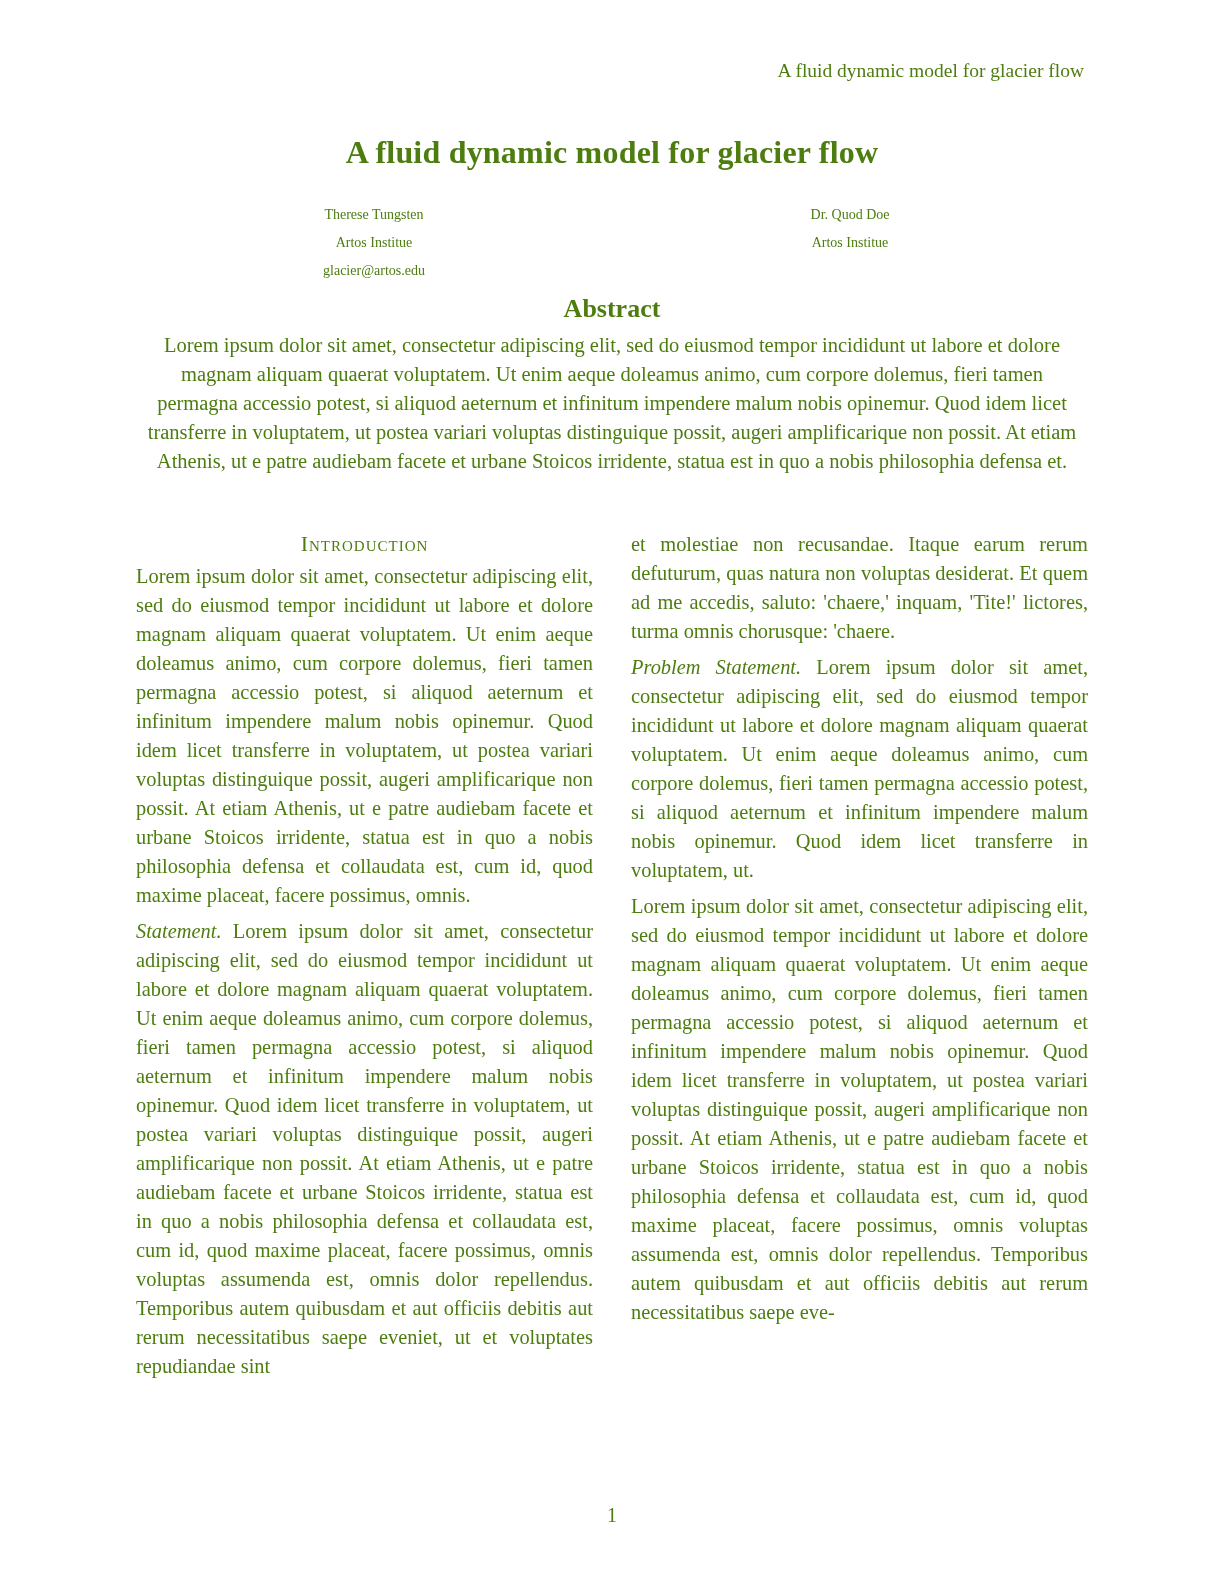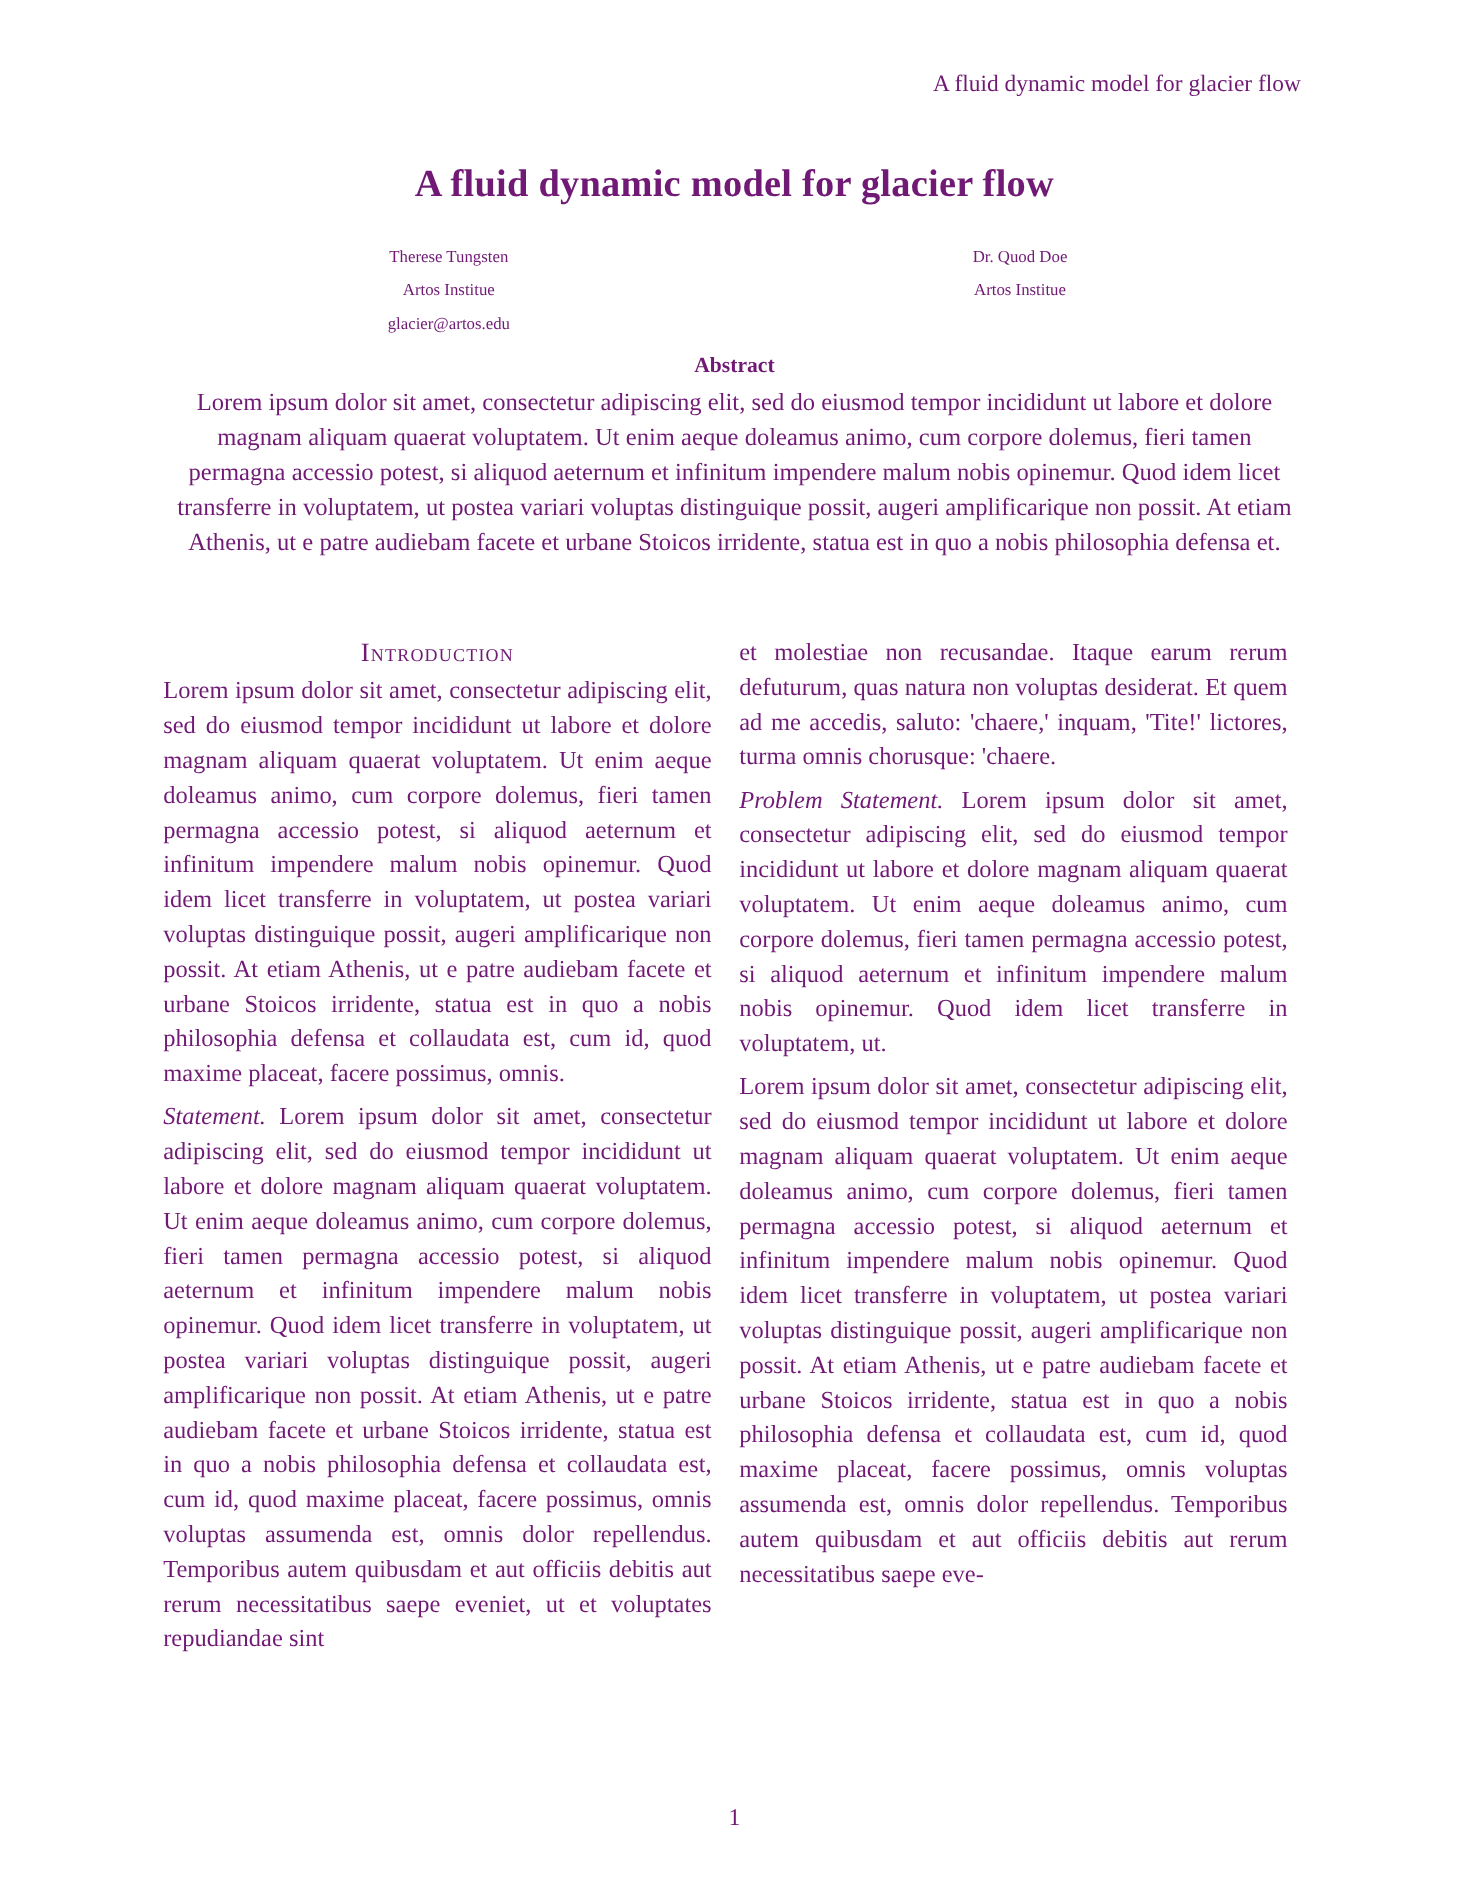--- a/index.html
+++ b/index.html
@@ -5,21 +5,21 @@
   html, body {
     margin: 0;
     padding: 0;
     background: #ffffff;
   }
   .page {
     position: relative;
     width: 1224px;
     height: 1584px;
     background: #ffffff;
-    color: #701a75;
+    color: #4d7c0f;
     font-family: "Liberation Serif", "DejaVu Serif", serif;
     overflow: hidden;
   }
   .running-head {
     position: absolute;
     top: 59px;
     left: 136px;
     width: 948px;
     text-align: right;
     font-size: 19.5px;
@@ -50,37 +50,37 @@
     line-height: 28px;
   }
   .abstract {
     position: absolute;
     top: 294px;
     left: 146px;
     width: 932px;
     text-align: center;
   }
   .abstract-heading {
-    font-size: 18px;
+    font-size: 26px;
     font-weight: 700;
     margin: 0 0 7px 0;
     text-align: center;
   }
   .abstract-text {
     margin: 0;
     font-size: 20.5px;
     line-height: 29px;
   }
   .columns {
     position: absolute;
     top: 530px;
     left: 136px;
     width: 952px;
     display: flex;
-    gap: 23px;
+    gap: 38px;
   }
   .col {
     width: 457px;
     font-size: 20.4px;
     line-height: 29px;
     text-align: justify;
   }
   .section-heading {
     margin: 0 0 5px 0;
     font-size: 22px;

